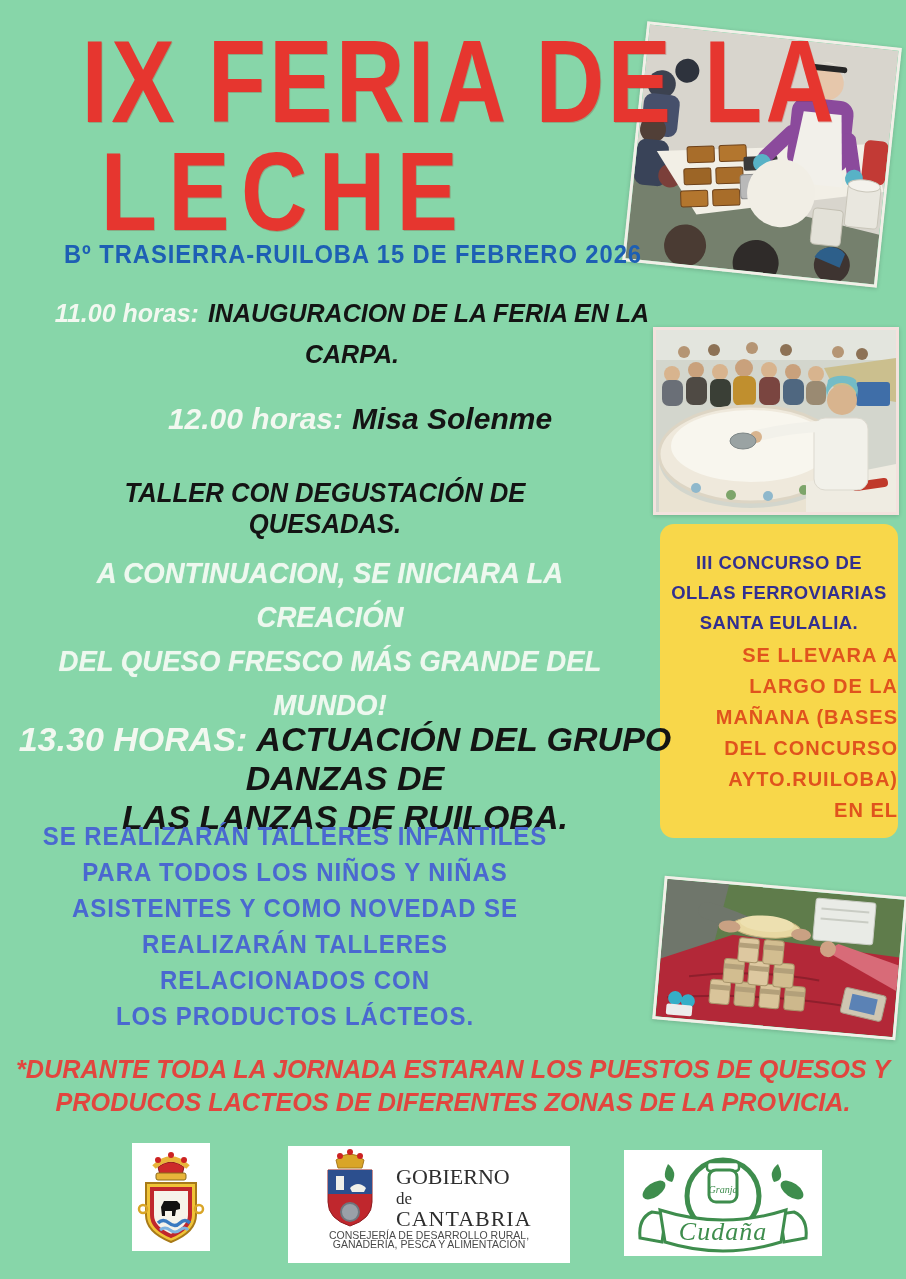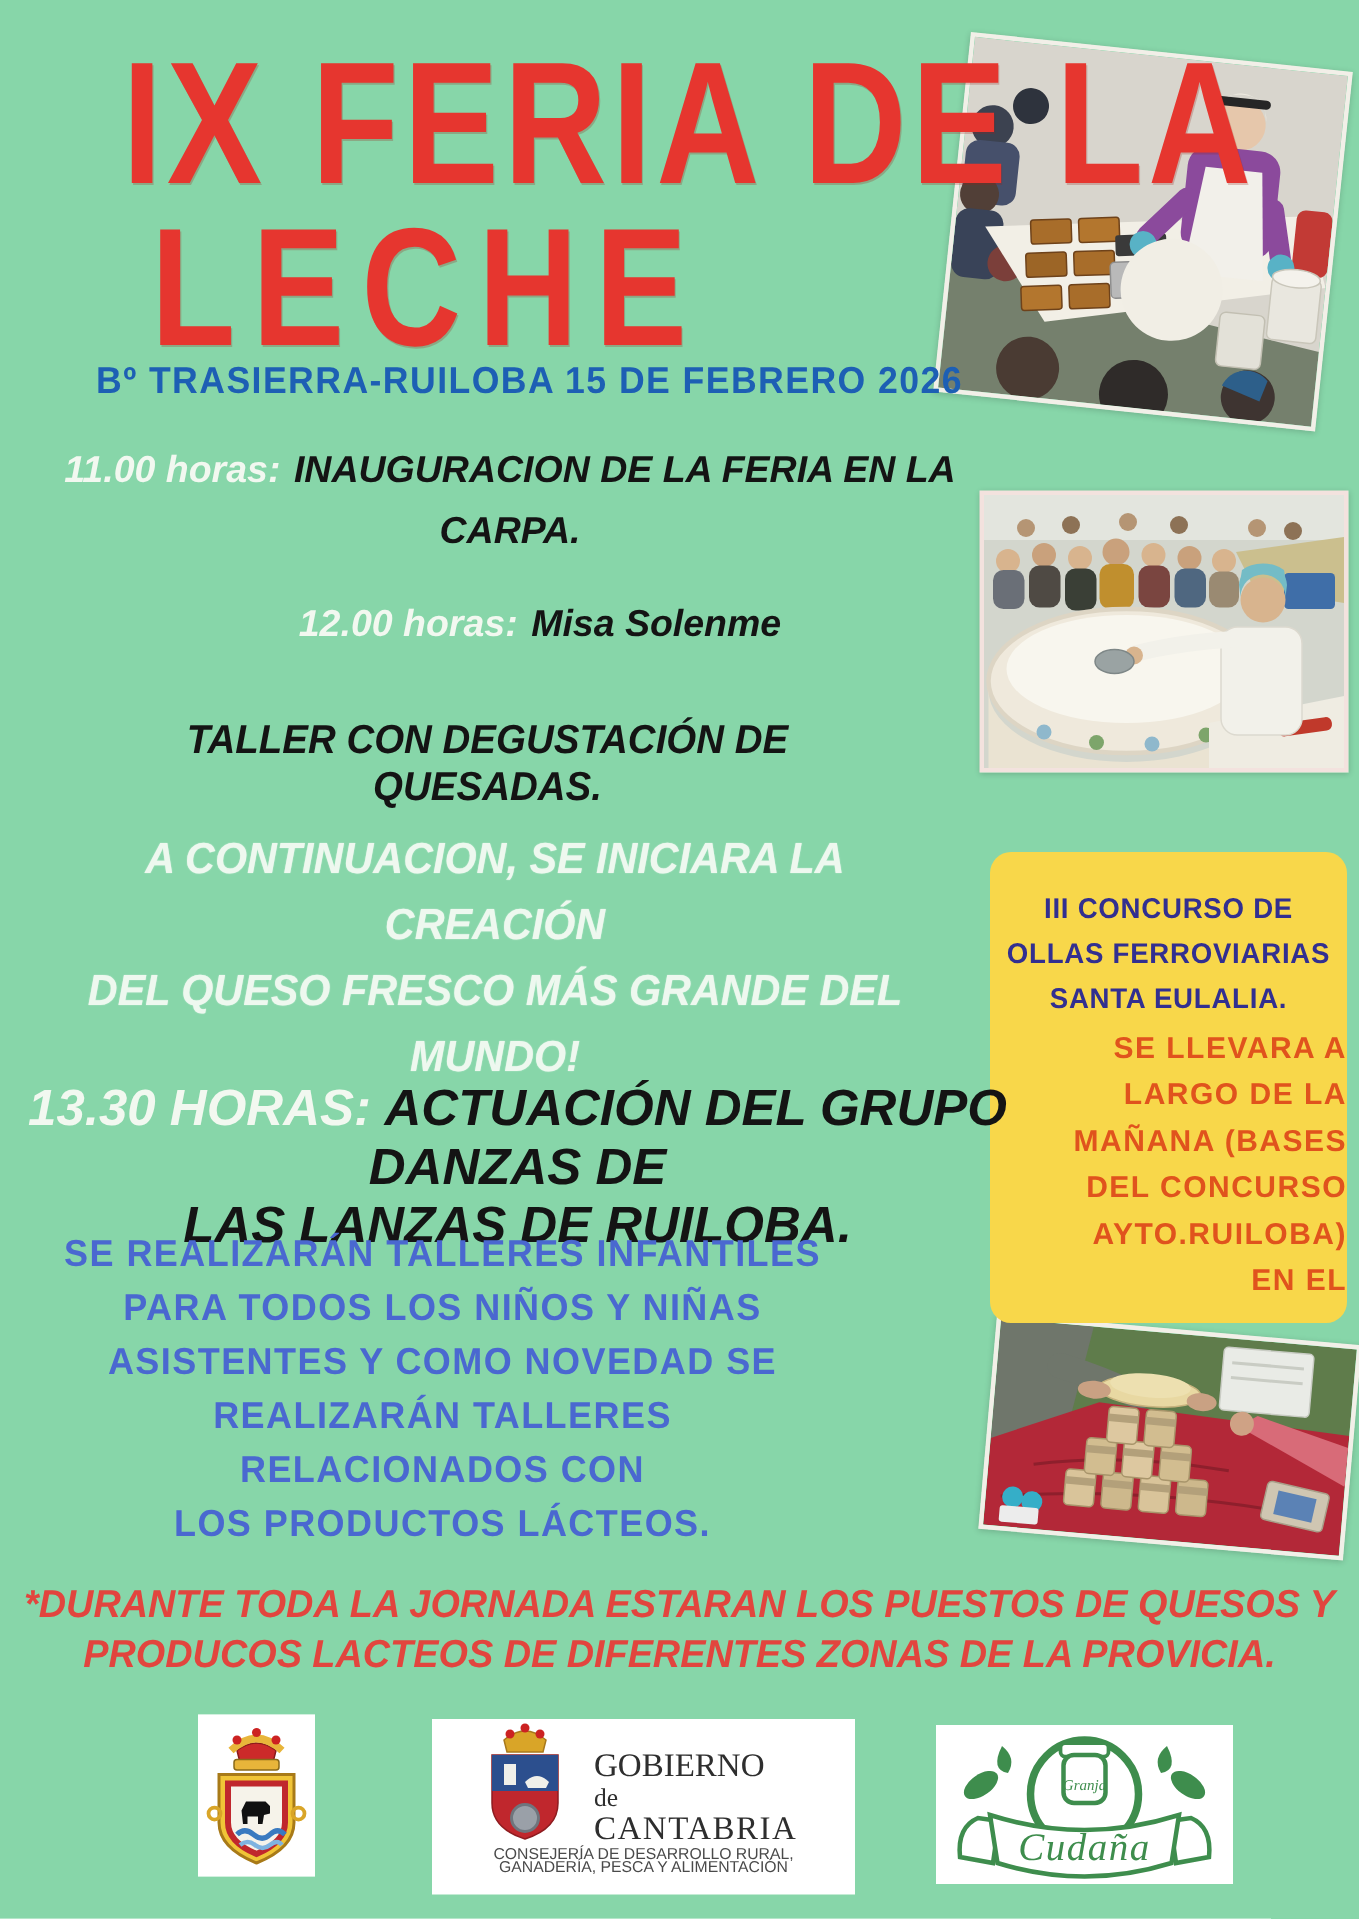--- a/index.html
+++ b/index.html
@@ -24,22 +24,22 @@
   .subtitle{
     position:absolute;top:240px;left:64px;
     font-size:25px;font-weight:700;letter-spacing:1px;
     color:var(--sub-blue,#1d5fb4);
     transform:scaleX(0.95);transform-origin:left;white-space:nowrap;z-index:5;
   }
   
   .sched{position:absolute;text-align:center;font-style:italic;font-weight:700;z-index:5;}
   .sched .time{color:#f2f8f0;margin-right:9px;}
   .sched .rest{color:#141414;}
-  .sched1{top:293px;left:40px;width:600px;font-size:25px;line-height:41px;}
-  .sched2{top:402px;left:60px;width:600px;font-size:25px;}
+  .sched1{top:293px;left:52px;width:600px;font-size:25px;line-height:41px;}
+  .sched2{top:402px;left:60px;width:600px;font-size:30px;}
   .taller{
     position:absolute;top:478px;left:40px;width:570px;text-align:center;
     font-size:27px;font-weight:700;font-style:italic;color:#141414;z-index:5;
     transform:scaleX(0.95);
   }
   .announce{
     position:absolute;top:551px;left:25px;width:610px;text-align:center;
     font-size:29px;line-height:44px;font-weight:700;font-style:italic;
     color:var(--white,#eef8ef);z-index:5;transform:scaleX(0.95);
     text-shadow:0 0 1px rgba(255,255,255,.6);
@@ -50,21 +50,21 @@
     font-size:25px;line-height:36px;font-weight:700;letter-spacing:1px;
     color:var(--work-blue,#4a68d0);z-index:5;transform:scaleX(0.96);
   }
   .footer-note{
     position:absolute;top:1053px;left:0;width:906px;text-align:center;
     font-size:26px;line-height:33px;font-weight:700;font-style:italic;
     color:var(--foot-red,#e2453e);z-index:5;transform:scaleX(0.97);
   }
   
   .concurso{
-    position:absolute;left:660px;top:568px;width:238px;height:314px;
+    position:absolute;left:660px;top:524px;width:238px;height:314px;
     background:var(--box-yellow,#f8d74a);border-radius:14px;z-index:4;
     text-align:center;padding-top:24px;box-sizing:border-box;
   }
   .concurso .c-title{font-size:19px;line-height:30px;font-weight:700;
     color:var(--box-navy,#322f90);letter-spacing:.5px;transform:scaleX(0.97);}
   .concurso .c-body{font-size:20px;line-height:31px;font-weight:700;
     color:var(--box-orange,#e0531d);letter-spacing:1px;margin-top:2px;text-align:right;}
   
   .photo{position:absolute;z-index:1;border:3px solid #f2efe8;
     box-shadow:0 1px 4px rgba(0,0,0,.18);overflow:hidden;line-height:0;}

